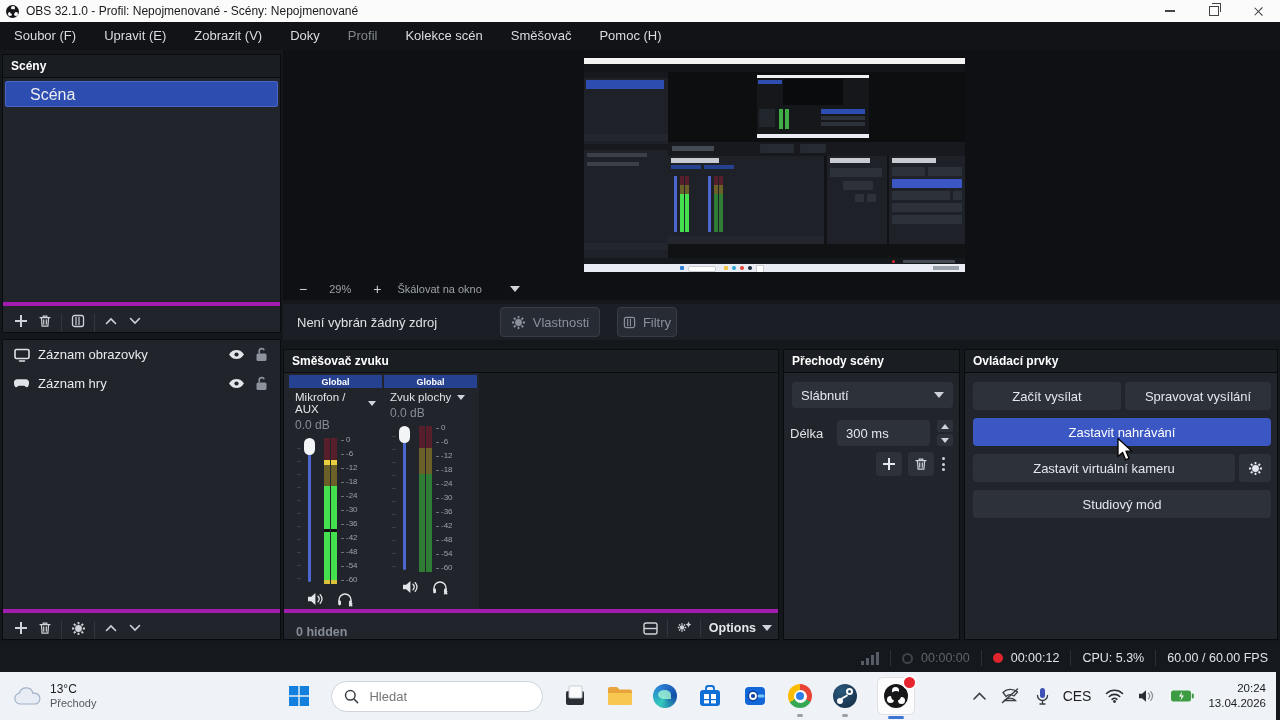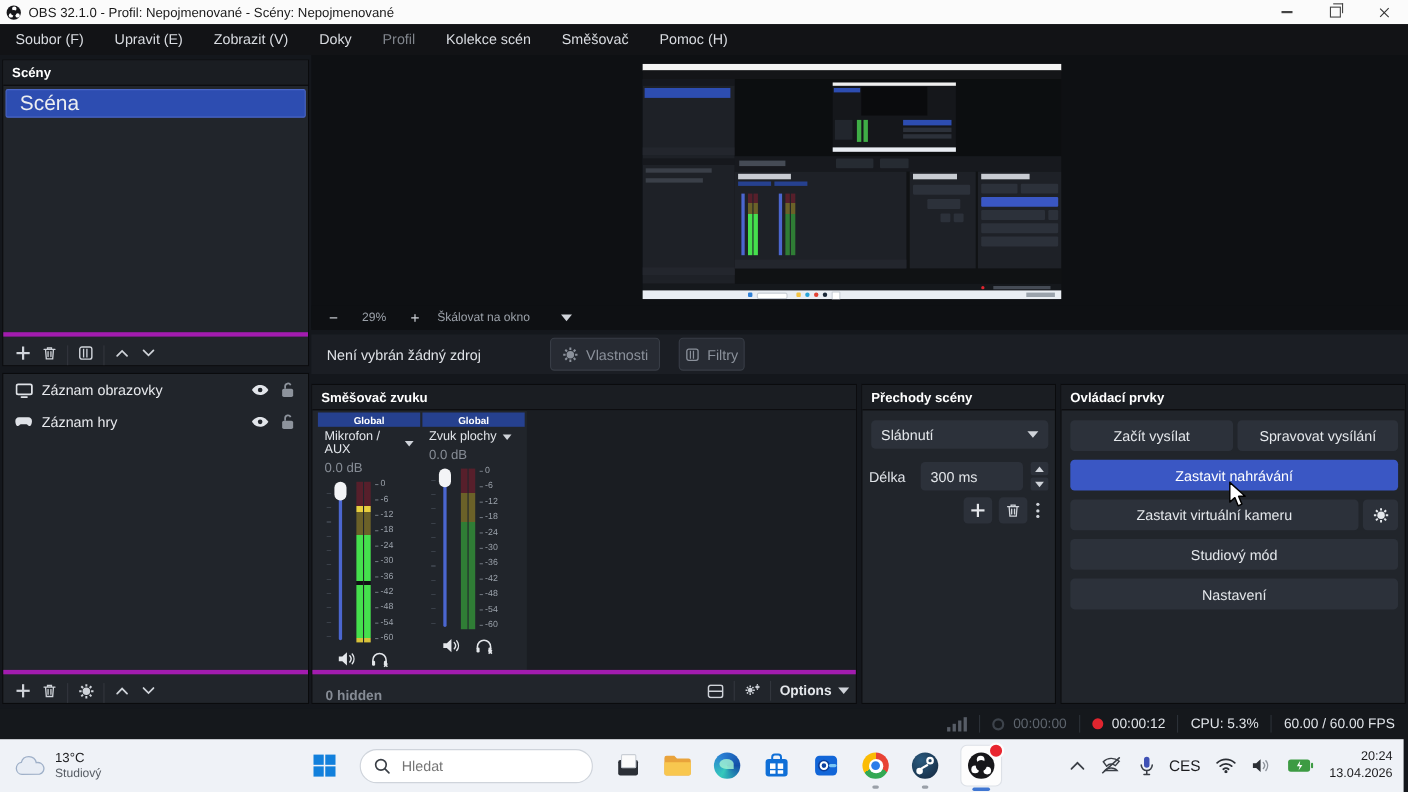--- a/index.html
+++ b/index.html
@@ -35,21 +35,21 @@
                 background:#1a1d22;border-bottom:1px solid #0a0b0d}
   .dock-toolbar{position:absolute;left:0;right:0;bottom:0;height:30px;border-top:4px solid #a21caf;
                 display:flex;align-items:flex-end;padding:0 6px;box-sizing:border-box;color:#cfd3d9}
   .ticon{width:24px;height:22px;display:flex;align-items:center;justify-content:center;color:#cfd3d9}
   .tsep{width:1px;height:18px;background:#32363d;margin:0 4px}
   .plus-glyph{position:relative;width:12px;height:12px}
   .plus-glyph:before{content:"";position:absolute;left:0;top:5.3px;width:12px;height:1.6px;background:currentColor}
   .plus-glyph:after{content:"";position:absolute;left:5.3px;top:0;width:1.6px;height:12px;background:currentColor}
 
   
-  .scene-row{margin:3px 2px;height:26px;line-height:26px;padding:0 12px;font-size:19px;color:#eceef1;
+  .scene-row{margin:3px 2px;height:26px;line-height:26px;padding:0 24px;font-size:16px;color:#eceef1;
              background:#2d4db1;border:1px solid #4a66c6;border-radius:2px;box-sizing:border-box}
   .source-row{height:29px;display:flex;align-items:center;padding:0 10px;font-size:13px;color:#e8eaee;gap:8px}
   .source-row .grow{flex:1}
   .icon12{width:17px;height:14px;display:flex;align-items:center;justify-content:center;color:#dfe2e7}
   .eye{color:#e2e5ea}.lock{color:#8d939c}
 
   
   .preview-dock{position:absolute;left:283px;top:50px;width:997px;height:248px;background:#0e1013}
   .preview-video{position:absolute;left:301px;top:8px;width:381px;height:214px;background:#101214;overflow:hidden}
   .zoom-row{position:absolute;left:283px;top:278px;width:997px;height:22px;display:flex;align-items:center;
@@ -620,21 +620,20 @@
   <div class="cbtn" style="left:8px;top:104px;width:262px">Zastavit virtuální kameru</div>
   <div class="cbtn" style="left:274px;top:104px;width:32px">
     <svg width="15" height="15" viewBox="0 0 15 15">
         <g stroke="#e4e7eb" stroke-width="1.8">
           <path d="M7.5 1v2.2M7.5 11.8V14M1 7.5h2.2M11.8 7.5H14M2.9 2.9l1.6 1.6M10.5 10.5l1.6 1.6M12.1 2.9l-1.6 1.6M4.5 10.5l-1.6 1.6"></path>
         </g>
         <circle cx="7.5" cy="7.5" r="3.4" fill="#e4e7eb"></circle>
       </svg>
   </div>
   <div class="cbtn" style="left:8px;top:140px;width:298px">Studiový mód</div>
-  <div class="cbtn" style="left:8px;top:176px;width:298px">Nastavení</div>
 </div>
 
 <div class="statusbar">
   <div class="sigbars">
     <i style="height:4px"></i>
       <i style="height:7px"></i>
       <i style="height:10px"></i>
       <i style="height:13px"></i>
   </div>
   <div class="ssep"></div>
@@ -653,21 +652,21 @@
   <span style="margin-right:12px">60.00 / 60.00 FPS</span>
 </div>
 
 <div class="taskbar">
   <div style="display:flex;align-items:center;gap:8px;margin-left:12px">
     <svg width="30" height="22" viewBox="0 0 30 22">
       <path d="M8 19a5.5 5.5 0 0 1-.6-10.9A7 7 0 0 1 21 8.4 4.8 4.8 0 0 1 24 18.8z" fill="#e8edf5" stroke="#9fb0c8" stroke-width="1.2"></path>
     </svg>
     <div style="line-height:1.25">
       <div style="font-size:12px;color:#1c1c1e">13°C</div>
-      <div style="font-size:11px;color:#555b63">Studiový</div>
+      <div style="font-size:11px;color:#555b63">Přechody</div>
     </div>
   </div>
 
   <div style="display:flex;align-items:center;gap:19px;margin-left:190px">
     <div class="tb-ico">
       <svg width="22" height="22" viewBox="0 0 22 22">
         <rect x="1" y="1" width="9.3" height="9.3" fill="#1280dc"></rect>
           <rect x="11.7" y="1" width="9.3" height="9.3" fill="#1280dc"></rect>
         <rect x="1" y="11.7" width="9.3" height="9.3" fill="#1280dc"></rect>
           <rect x="11.7" y="11.7" width="9.3" height="9.3" fill="#1280dc"></rect>

